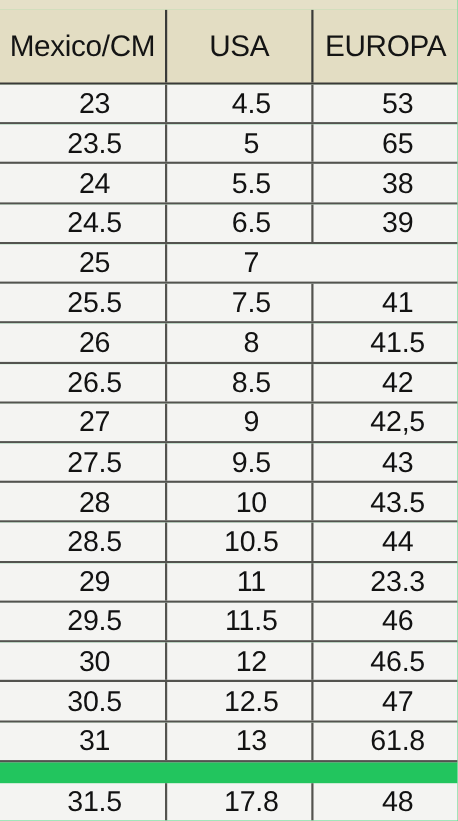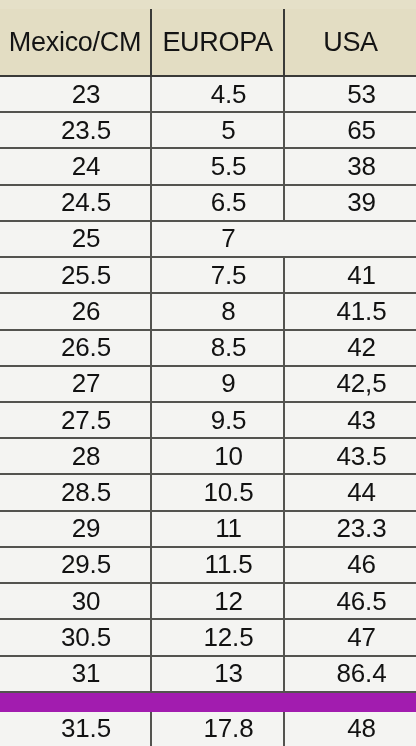--- a/index.html
+++ b/index.html
@@ -13,21 +13,21 @@
     overflow: hidden;
     font-family: "Liberation Sans", sans-serif;
   }
 
   #size-chart {
     width: 416px;
     height: 746px;
     box-sizing: border-box;
     display: flex;
     flex-direction: column;
-    background: #a21caf;
+    background: #22c55e;
   }
 
   
   .top-strip {
     height: 9px;
     background: #e5e0c8;
     flex: 0 0 auto;
   }
 
   
@@ -84,22 +84,22 @@
 </style>
 </head>
 <body>
 
 <div id="size-chart">
 
   <div class="top-strip"></div>
 
   <div class="head-row">
     <div class="head-cell c0">Mexico/CM</div>
+    <div class="head-cell c1">USA</div>
     <div class="head-cell c2">EUROPA</div>
-    <div class="head-cell c1">USA</div>
   </div>
 
   <div class="body">
       <div class="row">
         <div class="cell c0">23</div>
         <div class="cell c1">4.5</div>
         <div class="cell c2">53</div>
       </div>
       <div class="row">
         <div class="cell c0">23.5</div>
@@ -171,21 +171,21 @@
         <div class="cell c2">46.5</div>
       </div>
       <div class="row">
         <div class="cell c0">30.5</div>
         <div class="cell c1">12.5</div>
         <div class="cell c2">47</div>
       </div>
       <div class="row">
         <div class="cell c0">31</div>
         <div class="cell c1">13</div>
-        <div class="cell c2">86.4</div>
+        <div class="cell c2">61.8</div>
       </div>
       <div class="row">
         <div class="cell c0">31.5</div>
         <div class="cell c1">17.8</div>
         <div class="cell c2">48</div>
       </div>
     </div>
 
 </div>
 

